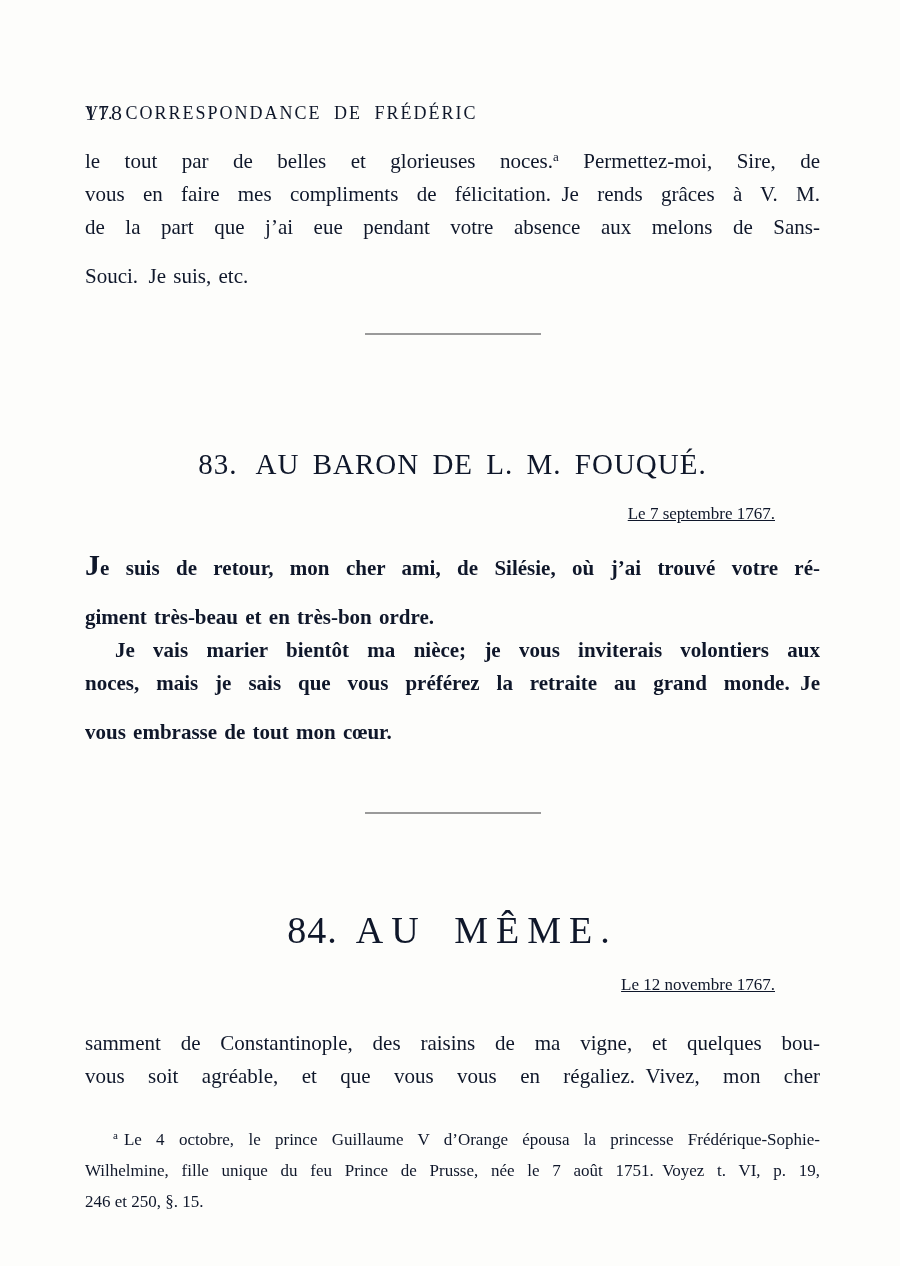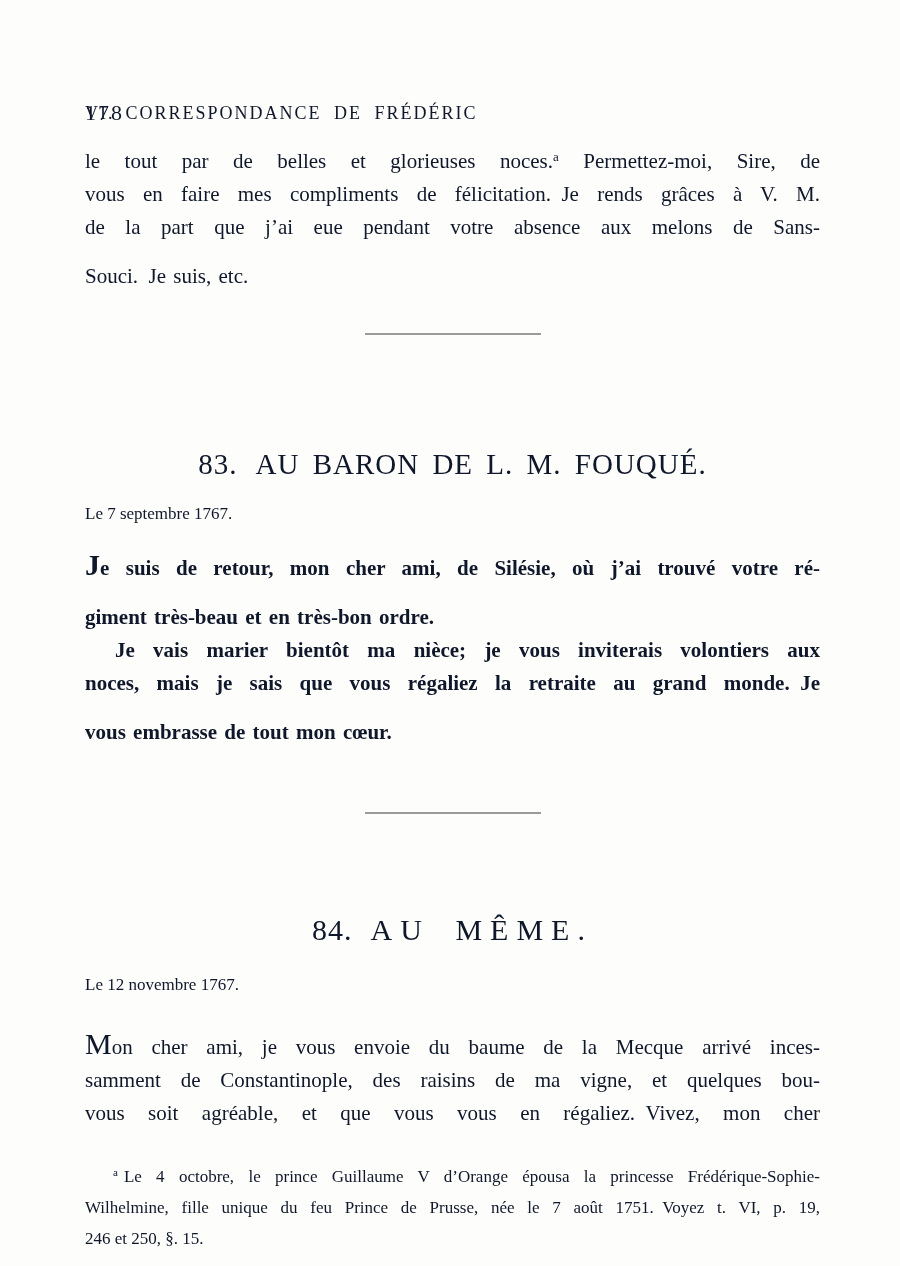--- a/index.html
+++ b/index.html
@@ -75,27 +75,29 @@
   .divider-2 { margin-top: 63px; }
   
   .letter-heading {
     text-align: center;
     font-size: 29px;
     line-height: 34px;
     white-space: nowrap;
   }
   .letter-heading .heading-number { margin-right: 18px; letter-spacing: 1px; }
   .heading-83 { margin-top: 112px; letter-spacing: 1px; word-spacing: 5px; }
-  .heading-84 { margin-top: 99px; font-size: 30px; }
+  .heading-84 { margin-top: 99px; font-size: 38px; }
   .heading-84 .heading-title { letter-spacing: 8px; word-spacing: 10px; }
   
   .letter-date {
+    text-align: right;
     padding-right: 45px;
     font-size: 17px;
     line-height: 24px;
+    text-decoration: underline;
   }
   .date-83 { margin-top: 21px; }
   .date-84 { margin-top: 26px; }
   .letter-body-83 { margin-top: 22px; font-weight: bold; }
   .letter-body-84 { margin-top: 30px; }
   
   .footnote { margin-top: 27px; }
   .fn-line {
     font-size: 17px;
     line-height: 31px;
@@ -132,33 +134,32 @@
 
     <div class="letter-heading heading-83">
       <span class="heading-number">83.</span><span class="heading-title">AU BARON DE L. M. FOUQUÉ.</span>
     </div>
     <div class="letter-date date-83">Le 7 septembre 1767.</div>
 
     <div class="letter-body-83">
       <div class="line"><span class="initial">J</span><span>e suis de retour, mon cher ami, de Silésie, où j’ai trouvé votre ré-</span></div>
       <div class="line no-just">giment très-beau et en très-bon ordre.</div>
       <div class="line indent">Je vais marier bientôt ma nièce; je vous inviterais volontiers aux</div>
-      <div class="line">noces, mais je sais que vous régaliez la retraite au grand monde. Je</div>
+      <div class="line">noces, mais je sais que vous préférez la retraite au grand monde. Je</div>
       <div class="line no-just">vous embrasse de tout mon cœur.</div>
     </div>
 
     <hr class="divider divider-2">
 
     <div class="letter-heading heading-84">
       <span class="heading-number">84.</span><span class="heading-title">AU MÊME.</span>
     </div>
     <div class="letter-date date-84">Le 12 novembre 1767.</div>
 
     <div class="letter-body-84">
-      <div class="line"><span class="initial">M</span><span>on cher ami, je vous envoie du baume de la Mecque arrivé inces-</span></div>
       <div class="line">samment de Constantinople, des raisins de ma vigne, et quelques bou-</div>
       <div class="line">vous soit agréable, et que vous vous en régaliez. Vivez, mon cher</div>
     </div>
 
     <div class="footnote">
       <div class="fn-line indent"><span class="fn-marker">a</span><span>Le 4 octobre, le prince Guillaume V d’Orange épousa la princesse Frédérique-Sophie-</span></div>
       <div class="fn-line">Wilhelmine, fille unique du feu Prince de Prusse, née le 7 août 1751. Voyez t. VI, p. 19,</div>
       <div class="fn-line no-just">246 et 250, §. 15.</div>
     </div>
 

